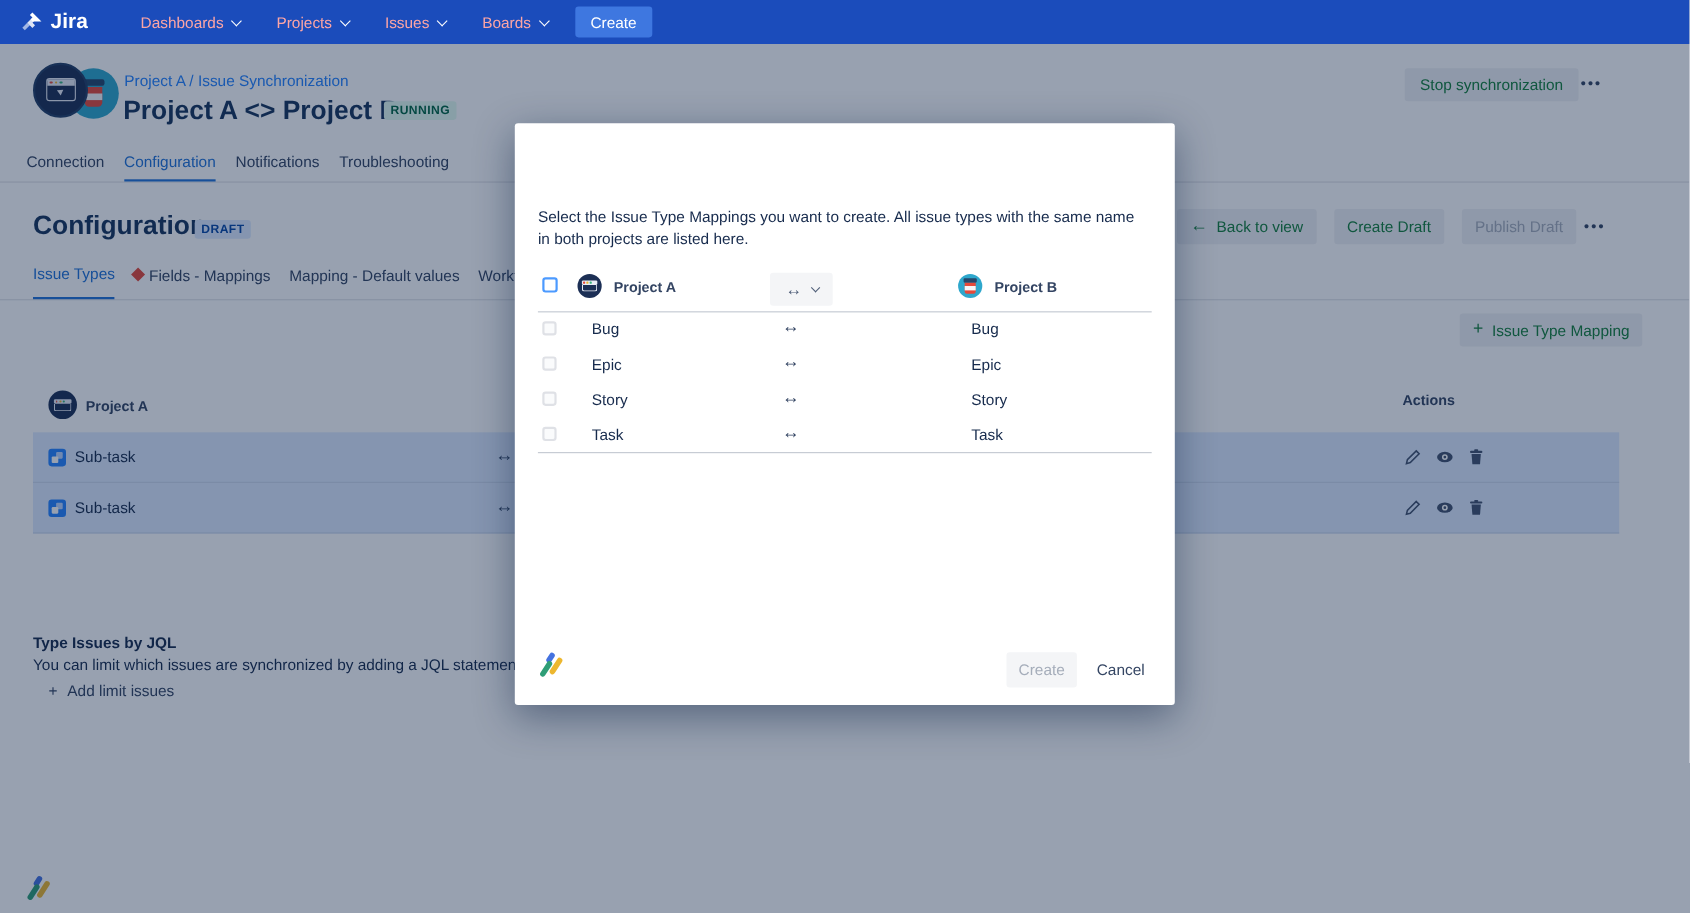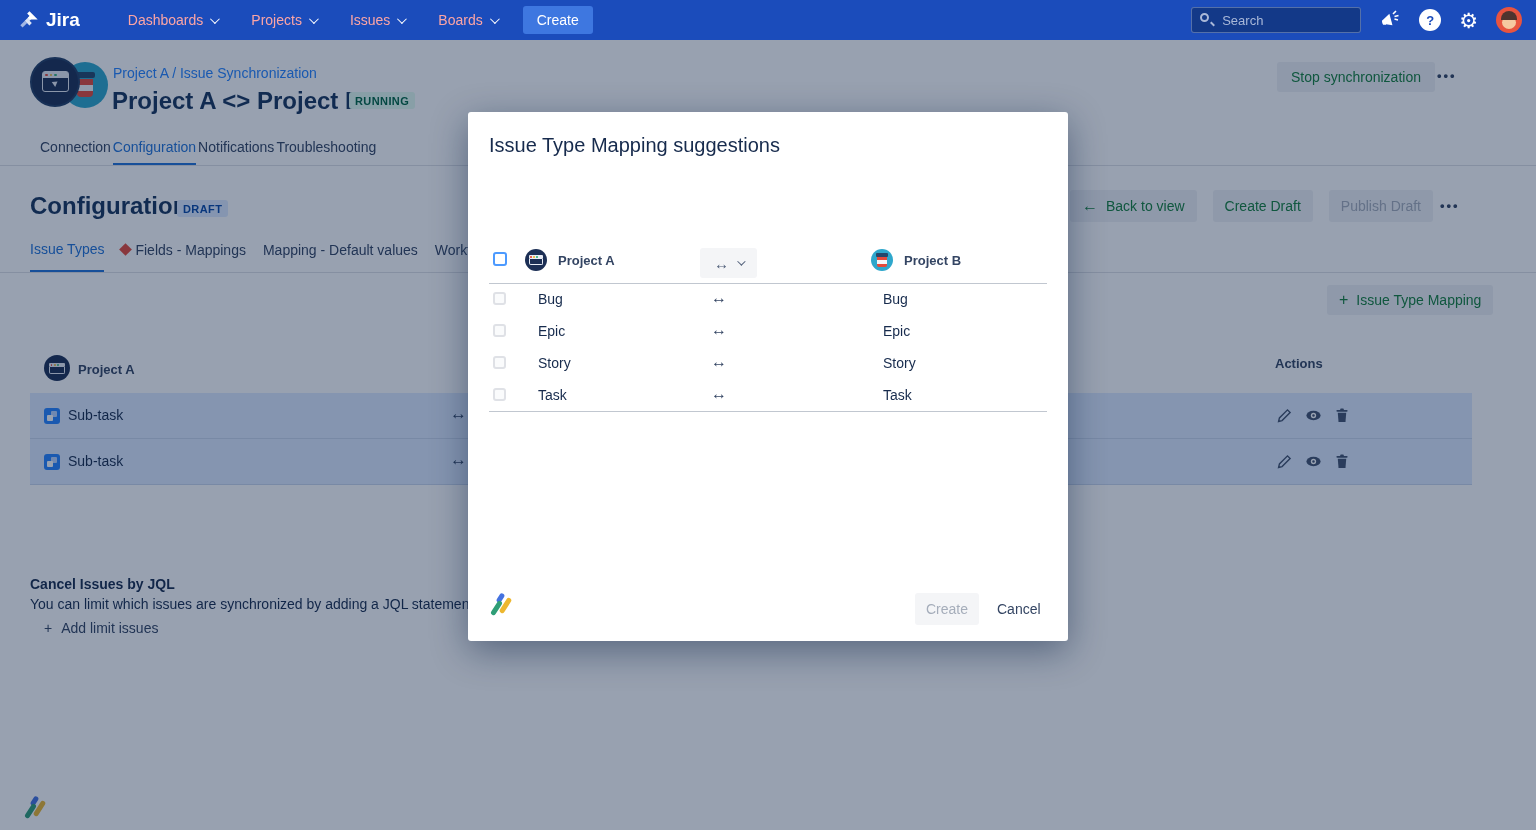--- a/index.html
+++ b/index.html
@@ -47,21 +47,21 @@
   .lozenge { display:inline-block; font-size:11px; font-weight:bold; letter-spacing:.4px; padding:3px 6px 2px; border-radius:3px; }
   .running { position:absolute; left:349px; top:52px; background:#E3FCEF; color:#006644; }
   .draft { position:absolute; left:177px; top:160px; background:#DEEBFF; color:#0747A6; }
 
   .btn { border:none; border-radius:3px; background:#F0F1F4; color:#15803d; font-size:14px; cursor:pointer; font-family:inherit; display:inline-flex; align-items:center; justify-content:center; gap:8px; }
   .stop-btn { position:absolute; left:1277px; top:22px; height:30px; padding:0 14px; }
   .meatball { background:none; border:none; color:#344563; font-size:13px; font-weight:bold; letter-spacing:2px; cursor:pointer; }
   .mb-1 { position:absolute; left:1437px; top:28px; }
   .mb-2 { position:absolute; left:1440px; top:158px; }
 
-  .tabs { position:absolute; left:0; top:99px; width:1536px; height:27px; border-bottom:1px solid #DFE1E6; display:flex; gap:2px; padding-left:40px; }
+  .tabs { position:absolute; left:0; top:99px; width:1536px; height:27px; border-bottom:1px solid #DFE1E6; display:flex; gap:18px; padding-left:24px; }
   .tab { font-size:14px; color:#344563; padding-bottom:8px; cursor:pointer; }
   .tab.active { color:#2173D8; border-bottom:2px solid #2173D8; }
 
   .config-h { position:absolute; left:30px; top:152px; font-size:24px; font-weight:600; color:#17345C; }
   .hdr-actions { position:absolute; left:1070px; top:150px; display:flex; gap:16px; }
   .hdr-actions .btn { height:32px; padding:0 12px; }
   .btn-disabled { color:#A5ADBA !important; cursor:default; }
   .back-arrow { font-size:16px; line-height:1; }
 
   .subtabs { position:absolute; left:0; top:205px; width:1536px; height:28px; border-bottom:1px solid #DFE1E6; display:flex; gap:17px; padding-left:30px; }
@@ -163,45 +163,20 @@
     <span class="nav-item">
         <span>Issues</span>
         <i class="chev-w"></i>
       </span>
     <span class="nav-item">
         <span>Boards</span>
         <i class="chev-w"></i>
       </span>
   </div>
   <button class="create-btn">Create</button>
-  <div class="nav-right">
-    <span class="search-wrap">
-      <i class="mag"></i>
-      <input class="search-input" type="text" placeholder="Search" style="">
-    </span>
-    <button class="nav-ico">
-      <svg width="22" height="20" viewBox="0 0 22 20">
-        <path d="M3 9l9-5v12l-9-4z" fill="#fff" transform="rotate(-15 10 10)"></path>
-        <path d="M3 9v4l3 .8v-4z" fill="#fff" transform="rotate(-15 10 10)"></path>
-        <path d="M14 4l3-3M15.5 6.5l4-1M15.5 9l3.5 1" stroke="#fff" stroke-width="1.6" fill="none"></path>
-      </svg>
-    </button>
-    <button class="nav-ico">
-      <span class="help-circle">?</span>
-    </button>
-    <button class="nav-ico">
-      <span class="gear-glyph">⚙</span>
-    </button>
-    <button class="nav-ico">
-      <span class="user-avatar">
-          <span class="face"></span>
-          <span class="hair"></span>
-        </span>
-    </button>
-  </div>
 </div>
 
 <div id="content">
 
   <div class="avatar-pair">
     <span class="av-circle av-b-big">
       <span class="cupicon">
           <span class="lid"></span>
           <span class="body"></span>
           <span class="band"></span>
@@ -323,38 +298,38 @@
           <svg width="14" height="15" viewBox="0 0 14 16">
               <rect x="1" y="2" width="12" height="2" rx="1" fill="#42526E"></rect>
               <rect x="5" y="0.5" width="4" height="2" rx="1" fill="#42526E"></rect>
               <path d="M2.5 5h9l-.8 10h-7.4z" fill="#42526E"></path>
             </svg>
         </button>
       </span>
     </div>
   </div>
 
-  <div class="jql-h">Cancel Issues by JQL</div>
+  <div class="jql-h">Type Issues by JQL</div>
   <div class="jql-d">You can limit which issues are synchronized by adding a JQL statement</div>
   <button class="jql-add">
     <span>+</span>
     <span>Add limit issues</span>
   </button>
 
   <span class="exalate exalate-bottom">
       <i class="s1"></i>
       <i class="s2"></i>
       <i class="s3"></i>
     </span>
 </div>
 
 <div class="overlay"></div>
 
 <div class="modal">
-  <h2 class="m-title">Issue Type Mapping suggestions</h2>
+  <p class="m-desc">Select the Issue Type Mappings you want to create. All issue types with the same name in both projects are listed here.</p>
 
   <div class="m-head">
     <span class="cb cb-blue"></span>
     <span class="av-xs navy">
       <span class="w-bar">
           <span class="w-dot" style="background:#E5493A"></span>
           <span class="w-dot" style="background:#EDB72F"></span>
           <span class="w-dot" style="background:#36B37E"></span>
         </span>
       <span class="w-body"></span>

